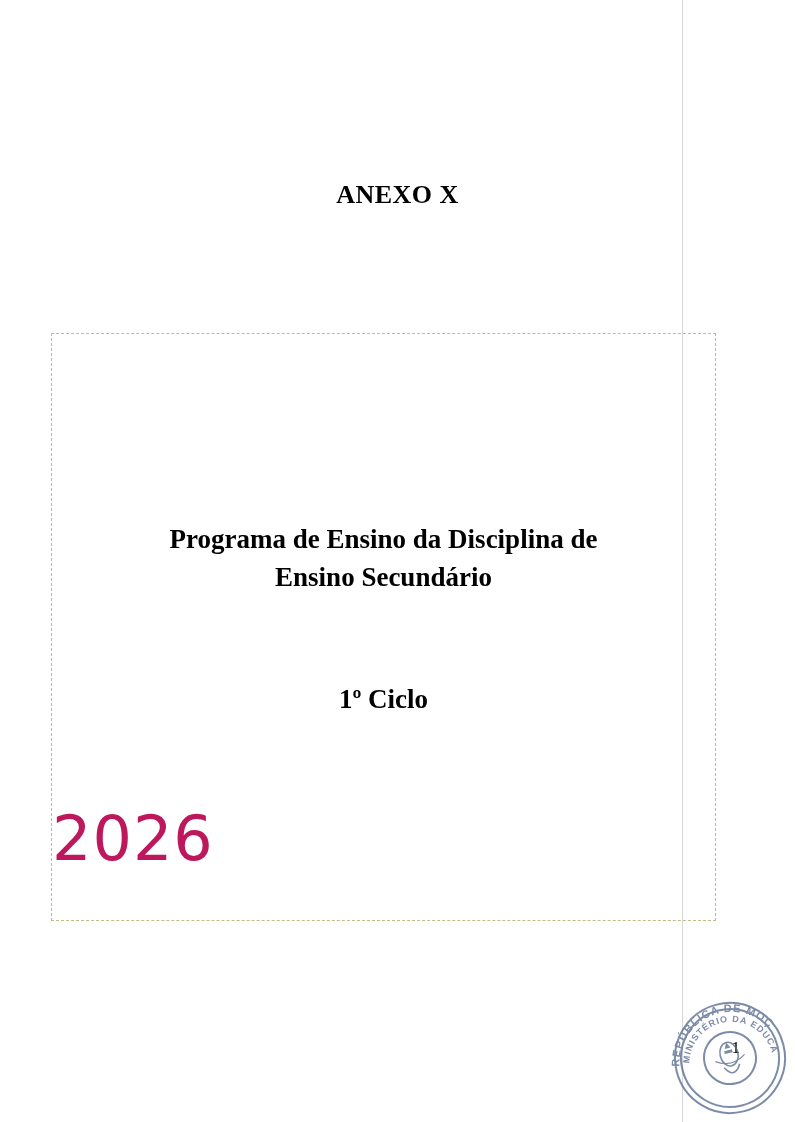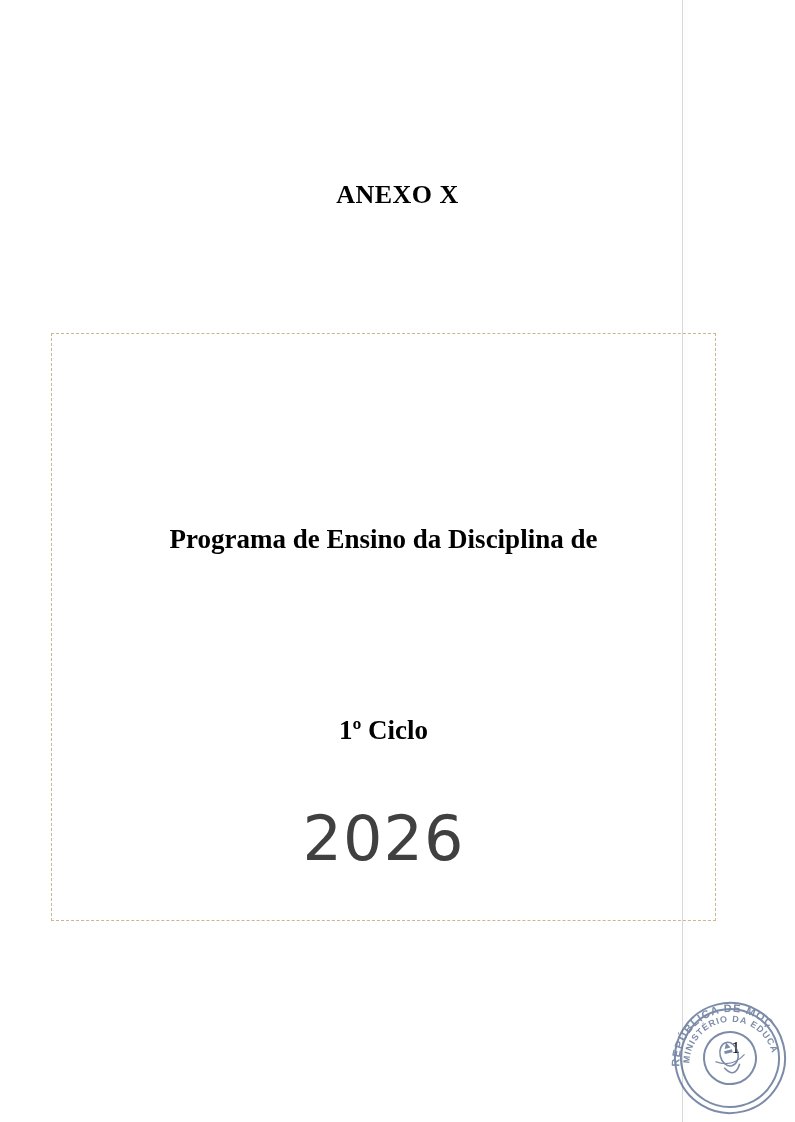--- a/index.html
+++ b/index.html
@@ -67,32 +67,31 @@
     text-align: center;
   }
   .cycle-line {
     position: absolute;
     left: 0;
     top: 350px;
     width: 100%;
     text-align: center;
     font-size: 27px;
     font-weight: bold;
-    margin-top: 31px;
   }
   .year {
     position: absolute;
     left: 0;
     top: 468px;
     width: 100%;
-    text-align: center;
+    text-align: left;
     font-family: "DejaVu Sans", sans-serif;
     font-size: 62px;
     font-weight: 400;
-    color: #404040;
+    color: #be185d;
     letter-spacing: 1px;
   }
   .page-number {
     position: absolute;
     left: 0;
     top: 1038px;
     width: 740px;
     text-align: right;
     font-size: 17px;
   }
@@ -114,20 +113,21 @@
 <div class="page">
 
   <div class="edge-rule"></div>
 
   <div class="doc-heading">ANEXO X</div>
 
   <div class="framed-box">
 
     <div class="title-block">
       <span class="line">Programa de Ensino da Disciplina de</span>
+      <span class="line">Ensino Secundário</span>
     </div>
 
     <div class="cycle-line">1º Ciclo</div>
 
     <div class="year">2026</div>
   </div>
 
   <div class="page-number">1</div>
 
   <div class="stamp">

